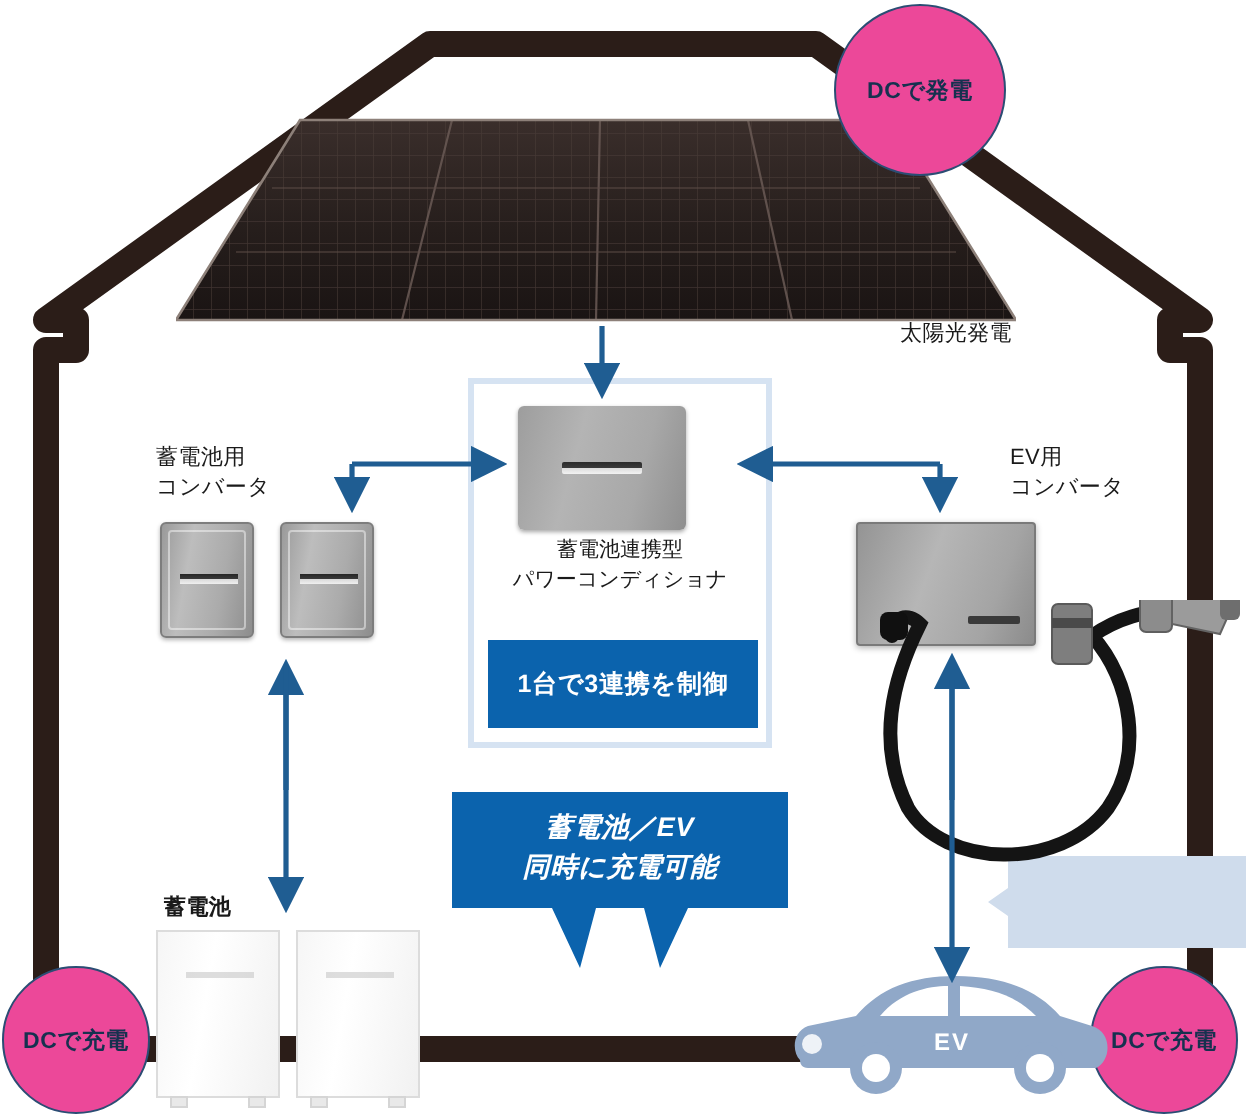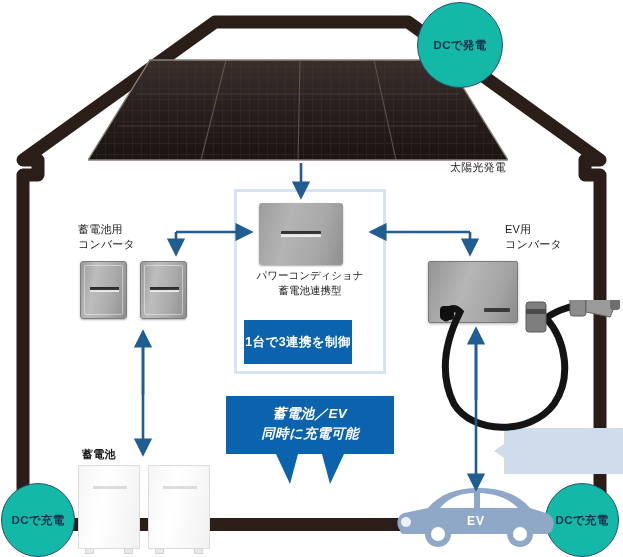--- a/index.html
+++ b/index.html
@@ -48,21 +48,21 @@
     position:absolute;left:22px;top:28px;width:40px;height:6px;
     background:linear-gradient(180deg,#2b2b2b 0%,#3b3b3b 50%,#dcdcdc 51%,#f2f2f2 100%);
     border-radius:1px;
   }
   .pcs-caption{
     position:absolute;left:234px;top:268px;width:152px;
     text-align:center;font-size:10.5px;color:#1a1a1a;line-height:1.45;
   }
 
   .blue-box{
-    position:absolute;left:244px;top:320px;width:108px;height:44px;
+    position:absolute;left:244px;top:320px;width:135px;height:44px;
     background:#0b63ad;
     color:#ffffff;
     display:flex;align-items:center;justify-content:center;
     font-size:12.5px;font-weight:700;letter-spacing:.4px;text-align:center;
   }
 
   
   .bubble-wrap{position:absolute;left:226px;top:396px;width:168px;height:88px;font-style:italic;}
   .bubble-svg{width:100%;height:100%;display:block;}
   .bubble-text{
@@ -76,21 +76,21 @@
   .callout-svg{width:100%;height:100%;display:block;}
   .callout-text{
     position:absolute;left:12px;top:5px;width:117px;
     text-align:center;color:#1d3f66;font-size:11px;font-weight:700;line-height:1.55;
     pointer-events:none;
   }
 
   
   .circle{
     position:absolute;border-radius:50%;
-    background:#14b8a6;border:1.4px solid #2b4d74;
+    background:#ec4899;border:1.4px solid #2b4d74;
     display:flex;align-items:center;justify-content:center;
     color:#16314f;font-size:11.5px;font-weight:700;letter-spacing:.3px;
   }
   #badge-gen{left:417px;top:2px;width:84px;height:84px;}
   #badge-batt{left:1px;top:483px;width:72px;height:72px;}
   #badge-ev{left:545px;top:483px;width:72px;height:72px;}
 
   
   .conv{
     position:absolute;width:47px;height:58px;border-radius:3px;
@@ -188,22 +188,22 @@
 
   <div class="circle" id="badge-gen">DCで発電</div>
   <div class="circle" id="badge-batt">DCで充電</div>
   <div class="circle" id="badge-ev">DCで充電</div>
 
   <div class="center-frame"></div>
   <div class="pcs-unit">
     <div class="slot"></div>
   </div>
   <div class="pcs-caption">
+    <div>蓄電池連携型</div>
     <div>パワーコンディショナ</div>
-    <div>蓄電池連携型</div>
   </div>
   <div class="blue-box">1台で3連携を制御</div>
 
   <div class="bubble-wrap">
     <svg class="bubble-svg" viewBox="0 0 168 88" preserveAspectRatio="none">
       <path d="M0 0 H168 V58 H118 L104 88 L96 58 H72 L64 88 L50 58 H0 Z" fill="#0b63ad"></path>
     </svg>
     <div class="bubble-text">
       <div>蓄電池／EV</div>
       <div>同時に充電可能</div>

